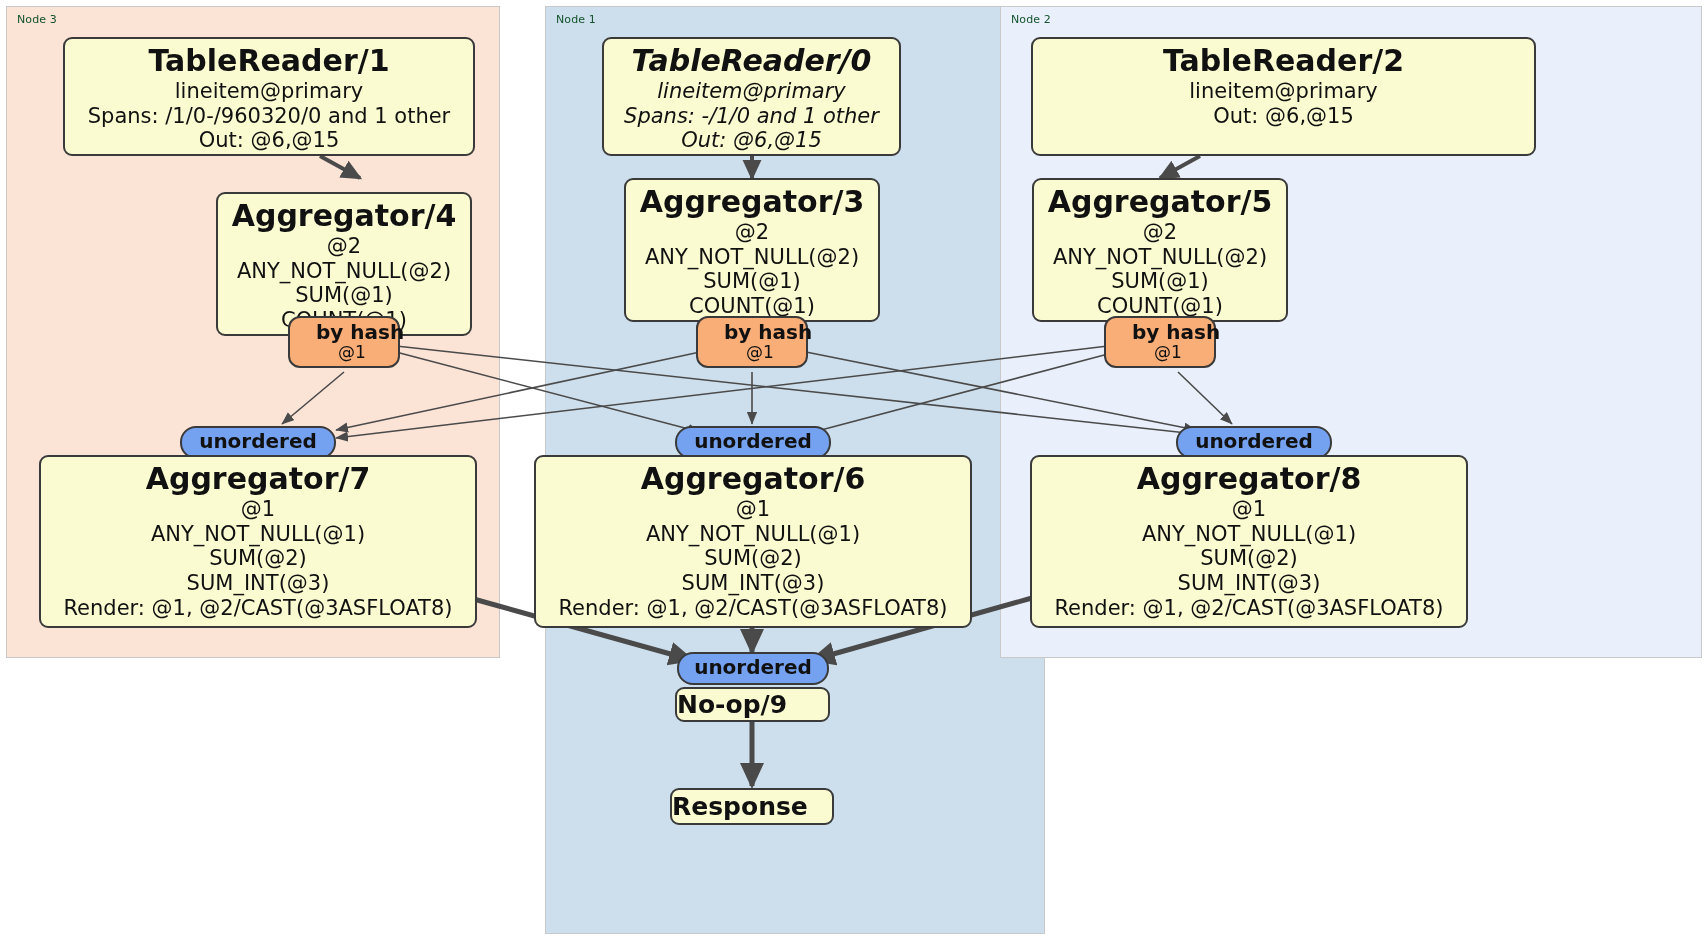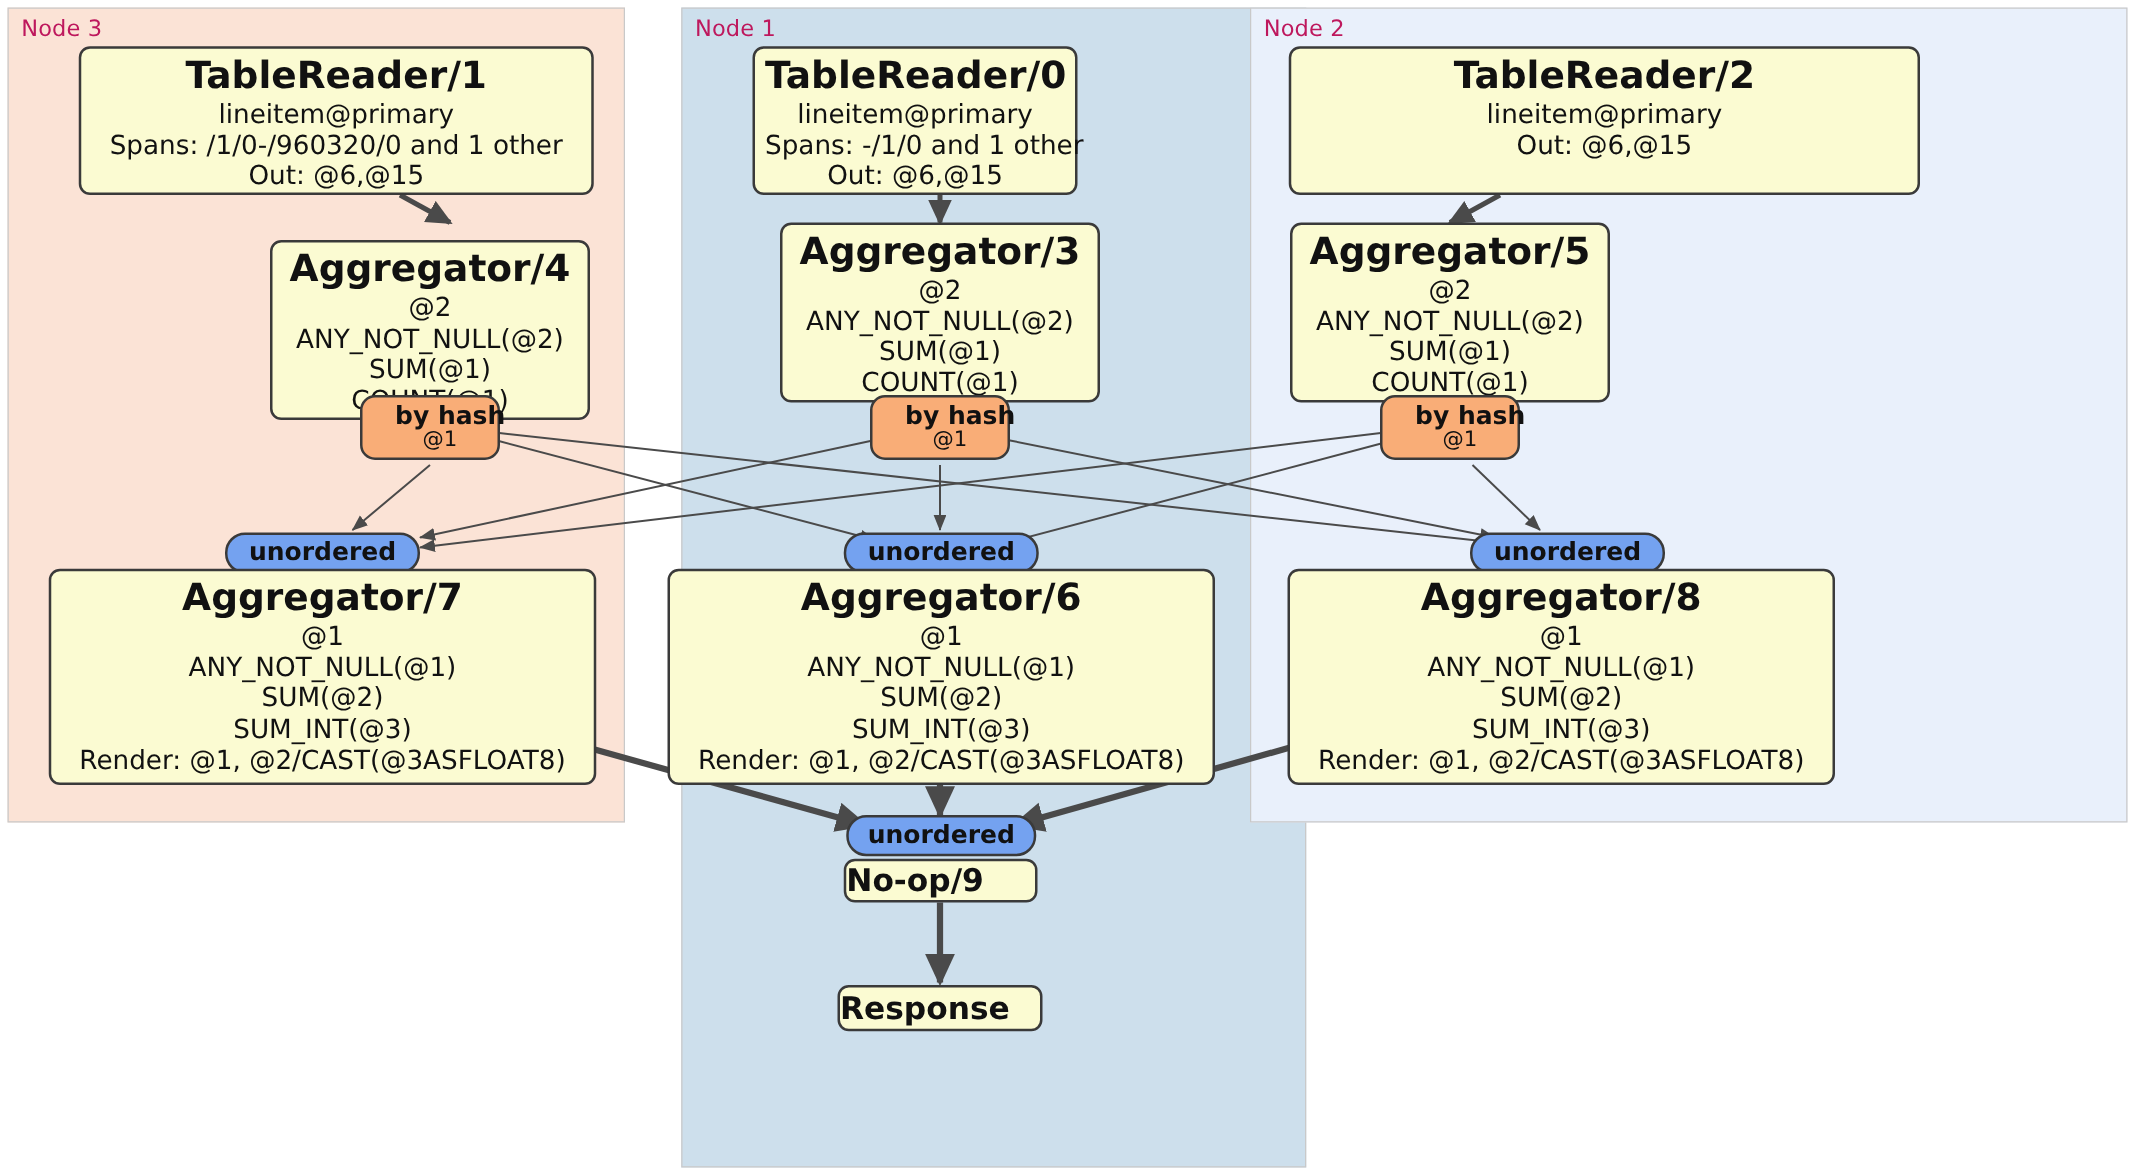--- a/index.html
+++ b/index.html
@@ -18,22 +18,22 @@
   
   .node-panel {
     position: absolute;
     box-sizing: border-box;
     border: 1px solid #c9c9c9;
   }
   .node-panel .panel-label {
     position: absolute;
     top: 6px;
     left: 10px;
-    font-size: 18px;
-    color: #be185d;
+    font-size: 11px;
+    color: #14532d;
     letter-spacing: 0.1px;
   }
   
   #edges {
     position: absolute;
     left: 0;
     top: 0;
     width: 1708px;
     height: 940px;
     pointer-events: none;
@@ -145,21 +145,21 @@
     <path d="M 752,722 L 752,786" stroke="#4a4a4a" stroke-width="5" fill="none" marker-end="url(#ah-thick)"></path>
   </svg>
 
   <div class="proc" style="left:63px; top:37px; width:412px; height:119px;">
     <div class="title">TableReader/1</div>
     <div class="line">lineitem@primary</div>
     <div class="line">Spans: /1/0-/960320/0 and 1 other</div>
     <div class="line">Out: @6,@15</div>
   </div>
 
-  <div class="proc" style="left:602px; top:37px; width:260px; height:119px;">
+  <div class="proc" style="left:602px; top:37px; width:299px; height:119px;font-style:italic;">
     <div class="title">TableReader/0</div>
     <div class="line">lineitem@primary</div>
     <div class="line">Spans: -/1/0 and 1 other</div>
     <div class="line">Out: @6,@15</div>
   </div>
 
   <div class="proc" style="left:1031px; top:37px; width:505px; height:119px;">
     <div class="title">TableReader/2</div>
     <div class="line">lineitem@primary</div>
     <div class="line">Out: @6,@15</div>

